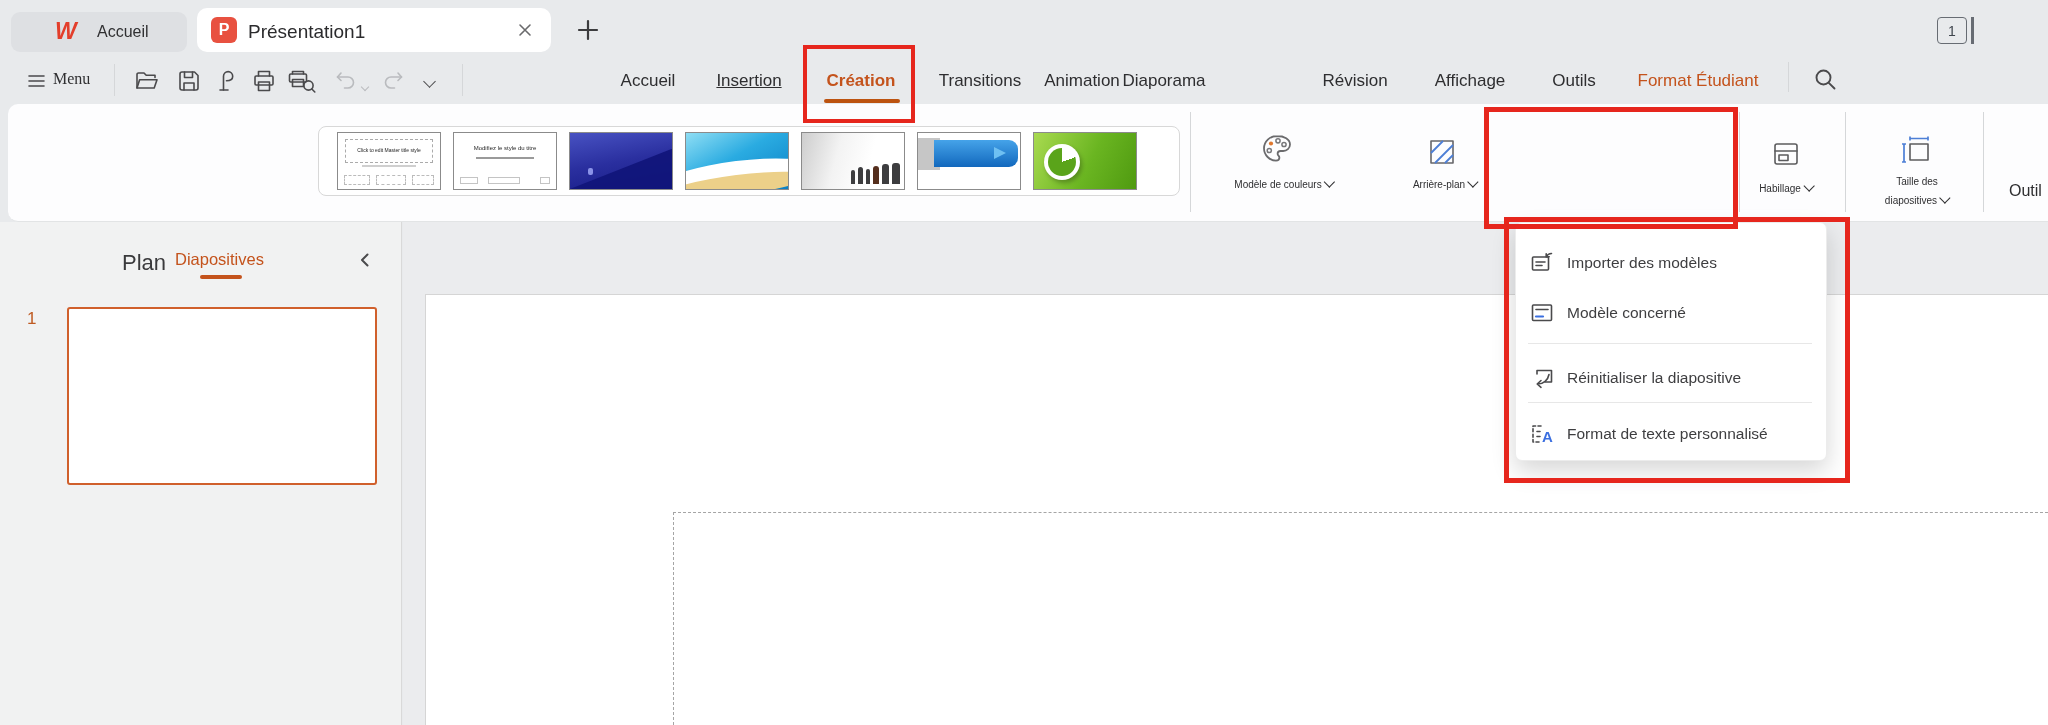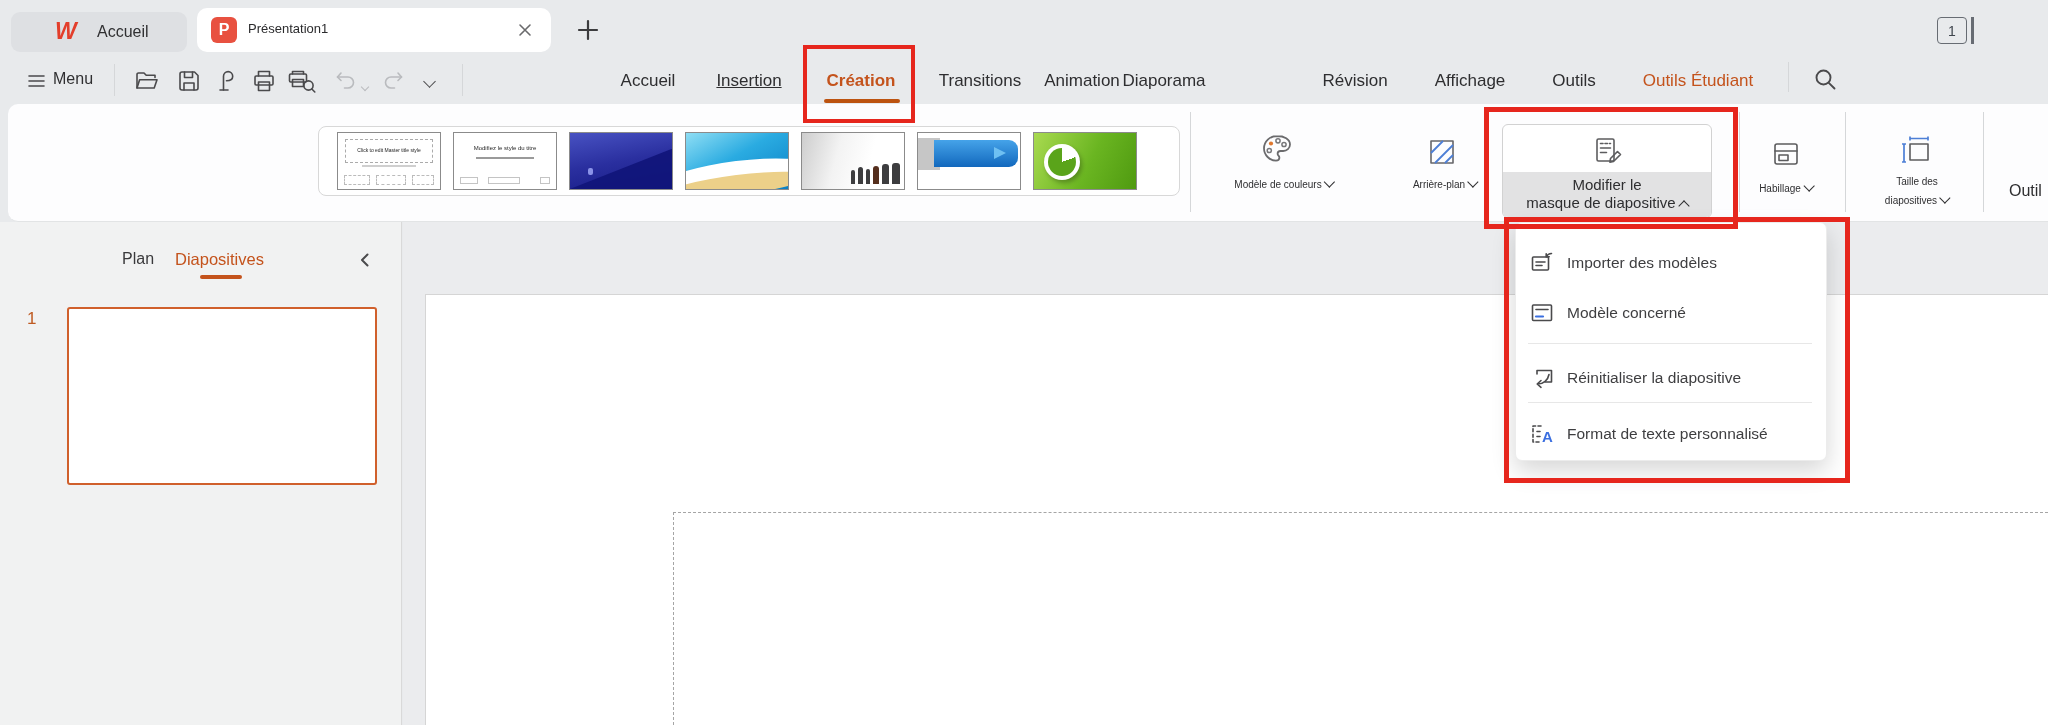--- a/index.html
+++ b/index.html
@@ -27,41 +27,41 @@
 <div class="app">
 
   <div class="abs" style="left:11px;top:12px;width:176px;height:40px;background:#dee0e3;border-radius:9px;">
     <span class="abs" style="left:44px;top:6px;font-size:23px;font-weight:900;color:#e33e2b;font-style:italic;">W</span>
     <span class="abs" style="left:86px;top:11px;font-size:16px;color:#303032;">Accueil</span>
   </div>
 
   <div class="abs" style="left:197px;top:8px;width:354px;height:44px;background:#ffffff;border-radius:10px;">
     <span class="abs" style="left:14px;top:9px;width:26px;height:26px;background:#e85140;border-radius:6px;color:#fff;
                  font-size:16px;font-weight:bold;text-align:center;line-height:26px;">P</span>
-    <span class="abs" style="left:51px;top:13px;font-size:13px;color:#2b2b2d;">Présentation1</span>
+    <span class="abs" style="left:51px;top:13px;font-size:19px;color:#2b2b2d;">Présentation1</span>
     <span class="abs" style="left:316px;top:10px;width:24px;height:24px;">
       <svg width="24" height="24" viewBox="0 0 24 24">
           <path class="icn" style="stroke:#6a6a6c" d="M7 7l10 10M17 7L7 17"></path>
         </svg>
     </span>
   </div>
 
   <div class="abs" style="left:574px;top:16px;width:28px;height:28px;">
     <svg width="28" height="28" viewBox="0 0 28 28">
         <path class="icn" style="stroke:#3c3c3e;stroke-width:2.2" d="M14 5v18M5 14h18"></path>
       </svg>
   </div>
 
   <div class="abs" style="left:1937px;top:17px;width:30px;height:27px;border:1.6px solid #676c73;border-radius:4px;
               font-size:14px;color:#3f454d;text-align:center;line-height:27px;box-sizing:border-box;">
     <span>1</span>
   </div>
   <div class="abs" style="left:1971px;top:17px;width:2.5px;height:27px;background:#676c73;"></div>
 
-  <div class="abs" style="left:27px;top:68px;width:80px;height:26px;">
+  <div class="abs" style="left:27px;top:68px;width:80px;height:26px;font-family:Liberation Serif, serif;">
     <svg class="abs" style="left:0;top:3px" width="20" height="20" viewBox="0 0 20 20">
       <path class="icn" d="M2 5h15M2 10h15M2 15h15"></path>
       </svg>
     <span class="abs" style="left:26px;top:2px;font-size:16px;color:#2f2f31;">Menu</span>
   </div>
   <div class="vsep" style="left:114px;top:64px;height:32px;"></div>
 
   <div class="abs" style="left:133px;top:68px;">
     <svg width="27" height="26" viewBox="0 0 27 26">
         <path class="icn" d="M4 20V6.5A1.5 1.5 0 0 1 5.5 5H11l2.2 2.3H22v2.2"></path>
@@ -119,21 +119,21 @@
   <span class="rtab" style="left:648px;">Accueil</span>
   <span class="rtab" style="left:749px;text-decoration:underline;">Insertion</span>
   <span class="rtab" style="left:861px;color:#c4531c;font-weight:bold;">Création</span>
   <div class="abs" style="left:824px;top:99px;width:76px;height:4px;background:#bc5310;border-radius:2px;z-index:6;"></div>
   <span class="rtab" style="left:980px;">Transitions</span>
   <span class="rtab" style="left:1082px;text-align:right;">Animation</span>
   <span class="rtab" style="left:1164px;">Diaporama</span>
   <span class="rtab" style="left:1355px;">Révision</span>
   <span class="rtab" style="left:1470px;">Affichage</span>
   <span class="rtab" style="left:1574px;">Outils</span>
-  <span class="rtab" style="left:1698px;color:#c4531c;">Outils Étudiant</span>
+  <span class="rtab" style="left:1698px;color:#c4531c;">Format Étudiant</span>
   <div class="vsep" style="left:1788px;top:62px;height:30px;"></div>
   <div class="abs" style="left:1812px;top:66px;">
     <svg width="26" height="26" viewBox="0 0 26 26">
         <circle class="icn" style="stroke-width:1.9" cx="11.5" cy="11.5" r="7"></circle>
         <path class="icn" style="stroke-width:1.9" d="M16.8 16.8 22.5 22.5"></path>
       </svg>
   </div>
 
   <div class="redbox" style="left:803px;top:45px;width:104px;height:70px;border-width:4px;"></div>
 
@@ -228,36 +228,20 @@
   <div class="abs" style="left:1389px;top:112px;width:108px;height:100px;z-index:3;">
     <svg class="abs" style="left:37px;top:24px;" width="32" height="32" viewBox="0 0 32 32">
       <rect class="icn" style="stroke:#66666a" x="5" y="5" width="22" height="22"></rect>
       <path d="M5 17 17 5M9 27 27 9M19 27l8-8" stroke="#4d7fd6" stroke-width="1.8" fill="none"></path>
     </svg>
     <span class="btn-label" style="left:56px;top:66px;">
       <span>Arrière-plan</span><span class="cv"></span>
     </span>
   </div>
 
-  <div class="abs" style="left:1502px;top:124px;width:210px;height:94px;border:1px solid #d2d2d2;border-radius:6px;
-              background:#fff;box-sizing:border-box;z-index:3;overflow:hidden;">
-    <svg class="abs" style="left:89px;top:10px;" width="32" height="32" viewBox="0 0 32 32">
-      <rect class="icn" style="stroke:#5c5c5e" x="5" y="4" width="17" height="22" rx="1.5"></rect>
-      <path class="icn" style="stroke:#5c5c5e;stroke-dasharray:2.5 2" d="M8.5 8.5h10"></path>
-      <path class="icn" style="stroke:#5c5c5e" d="M8.5 13h10M8.5 17.5h6"></path>
-      <path class="icn" style="stroke:#5c5c5e" d="m18.5 23.5 7-7 3 3-7 7-3.6.6z"></path>
-    </svg>
-    <div style="position:absolute;left:0;top:47px;width:100%;height:47px;background:#e2e2e3;
-                text-align:center;font-size:15px;color:#2e2e30;">
-      <div style="margin-top:4px;">Modifier le</div>
-      <div style="margin-top:1px;">
-        <span>masque de diapositive</span><span class="cv up"></span>
-      </div>
-    </div>
-  </div>
 
   <div class="vsep" style="left:1739px;top:112px;height:100px;z-index:3;"></div>
 
   <div class="abs" style="left:1745px;top:112px;width:82px;height:100px;z-index:3;">
     <svg class="abs" style="left:25px;top:26px;" width="32" height="32" viewBox="0 0 32 32">
       <rect class="icn" style="stroke:#5c5c5e" x="5" y="6" width="22" height="20" rx="2"></rect>
       <path class="icn" style="stroke:#5c5c5e" d="M5 13h22"></path>
       <rect class="icn" style="stroke:#5c5c5e" x="9" y="17" width="9" height="5.5"></rect>
     </svg>
     <span class="btn-label" style="left:41px;top:70px;">
@@ -280,21 +264,21 @@
   </div>
 
   <div class="vsep" style="left:1983px;top:112px;height:100px;z-index:3;"></div>
 
   <div class="abs" style="left:2009px;top:182px;font-size:16px;color:#2e2e30;z-index:3;white-space:nowrap;">
     <span>Outil</span>
   </div>
 
   <div class="abs" style="left:0;top:222px;width:402px;height:503px;background:#f1f2f2;border-right:1px solid #d9d9d9;box-sizing:border-box;"></div>
 
-  <span class="abs" style="left:122px;top:250px;font-size:16px;color:#3a3a3c;">Plan</span>
+  <span class="abs" style="left:122px;top:250px;font-size:22px;color:#3a3a3c;">Plan</span>
   <span class="abs" style="left:175px;top:250px;font-size:16.5px;color:#c4531c;">Diapositives</span>
   <div class="abs" style="left:200px;top:275px;width:42px;height:3.5px;background:#c4531c;border-radius:2px;"></div>
   <div class="abs" style="left:356px;top:251px;">
     <svg width="18" height="18" viewBox="0 0 18 18">
         <path class="icn" style="stroke-width:2" d="M11.5 3.5 6 9l5.5 5.5"></path>
       </svg>
   </div>
 
   <span class="abs" style="left:27px;top:309px;font-size:17px;color:#bf5a22;">1</span>
   <div class="abs" style="left:67px;top:307px;width:310px;height:178px;background:#fff;border:2.5px solid #d0602c;border-radius:3px;box-sizing:border-box;"></div>

